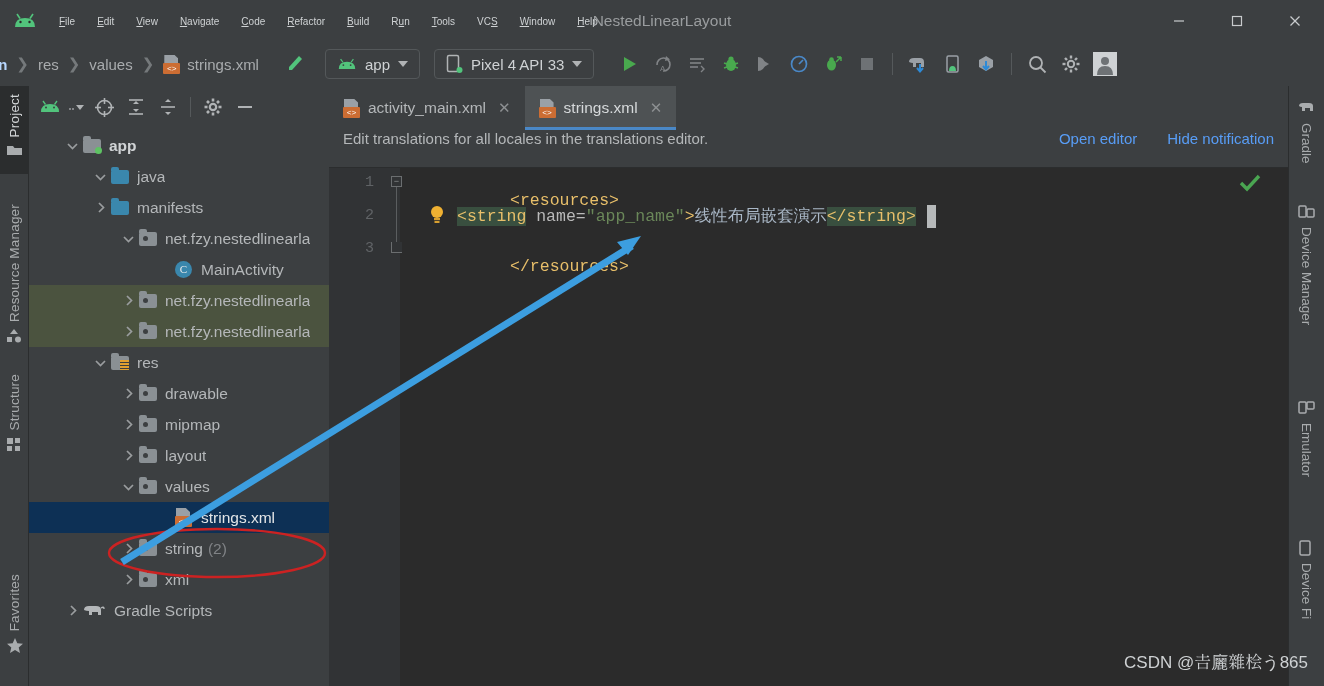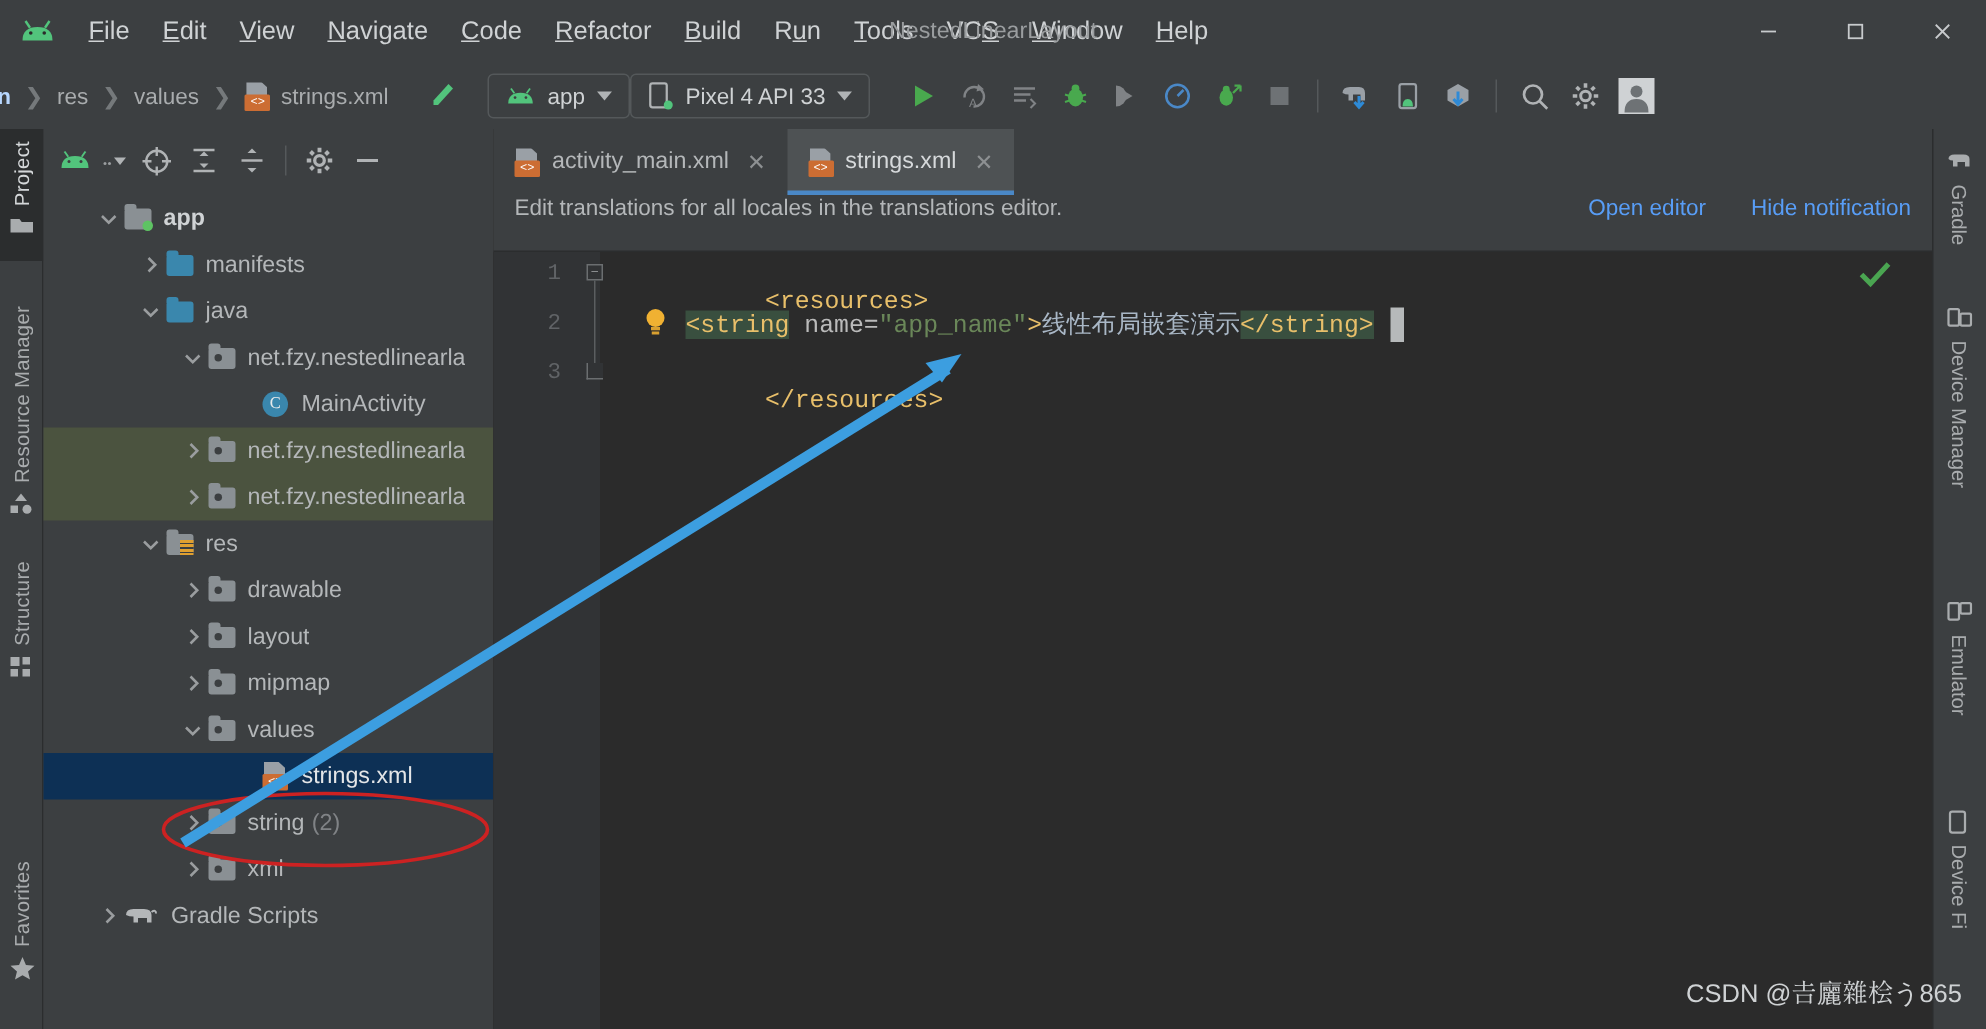--- a/index.html
+++ b/index.html
@@ -21,21 +21,21 @@
     position: absolute; left: 0; top: 0; width: 1324px; height: 42px;
     background: #3c3f41;
     display: flex; align-items: center;
   }
   .android-logo {
     width: 26px; height: 26px; margin-left: 12px; margin-right: 10px;
     display: flex; align-items: center; justify-content: center;
   }
   .menu-items { display: flex; align-items: center; }
   .menu-item {
-    font-size: 17px; color: #cfd2d4; padding: 4px 11px; cursor: default;
+    font-size: 10px; color: #cfd2d4; padding: 4px 11px; cursor: default;
     white-space: nowrap;
   }
   .menu-item .u { text-decoration: underline; }
   .win-title {
     position: absolute; left: 50%; transform: translateX(-50%);
     font-size: 15.5px; color: #9a9d9f; white-space: nowrap;
   }
   .win-buttons {
     position: absolute; right: 0; top: 0; height: 42px;
     display: flex; align-items: center;
@@ -312,21 +312,21 @@
         <path d="M2 12 Q2 4 11 4 Q20 4 20 12 Z" fill="#52c47c"></path>
         <circle cx="7" cy="7.6" r="1" fill="#3c3f41"></circle>
           <circle cx="15" cy="7.6" r="1" fill="#3c3f41"></circle>
         <line x1="4" y1="1" x2="6.5" y2="4.5" stroke="#52c47c" stroke-width="1.3"></line>
         <line x1="18" y1="1" x2="15.5" y2="4.5" stroke="#52c47c" stroke-width="1.3"></line>
       </svg>
       <span>app</span>
       <span class="caret"></span>
     </div>
 
-    <div class="device-config" style="">
+    <div class="device-config" style="margin-left:14px">
       <svg width="17" height="20" viewBox="0 0 17 20">
         <rect x="1.5" y="1.5" width="11" height="16" rx="1.5" fill="none" stroke="#b0b3b5" stroke-width="1.5"></rect>
         <circle cx="13.5" cy="16" r="3" fill="#52c47c"></circle>
       </svg>
       <span>Pixel 4 API 33</span>
       <span class="caret"></span>
     </div>
 
     <div style="display:flex;align-items:center;margin-left:18px;">
       <div class="tb-icon">
@@ -587,146 +587,146 @@
         <span class="tw-ico">
           <span style="position:relative" class="folder-gray">
               <span class="greendot"></span>
             </span>
         </span>
         <span class="tree-label" style="font-weight:bold;color:#d0d3d5">app</span>
       </div>
 
       <div class="tree-row" style="padding-left:64px">
         <span class="tw-arrow">
+          <svg width="11" height="8" viewBox="0 0 11 8">
+              <path d="M1 2 L5.5 6.5 L10 2" fill="none" stroke="#9a9d9f" stroke-width="1.7"></path>
+            </svg>
+        </span>
+        <span class="tw-ico">
+            <span class="folder-blue"></span>
+          </span>
+        <span class="tree-label">java</span>
+      </div>
+
+      <div class="tree-row" style="padding-left:64px">
+        <span class="tw-arrow">
           <svg width="8" height="11" viewBox="0 0 8 11">
               <path d="M2 1 L6.5 5.5 L2 10" fill="none" stroke="#9a9d9f" stroke-width="1.7"></path>
             </svg>
         </span>
         <span class="tw-ico">
             <span class="folder-blue"></span>
           </span>
         <span class="tree-label">manifests</span>
       </div>
 
-      <div class="tree-row" style="padding-left:64px">
+      <div class="tree-row" style="padding-left:92px">
         <span class="tw-arrow">
           <svg width="11" height="8" viewBox="0 0 11 8">
               <path d="M1 2 L5.5 6.5 L10 2" fill="none" stroke="#9a9d9f" stroke-width="1.7"></path>
             </svg>
         </span>
         <span class="tw-ico">
-            <span class="folder-blue"></span>
-          </span>
-        <span class="tree-label">java</span>
-      </div>
-
-      <div class="tree-row" style="padding-left:92px">
+            <span class="folder-gray">
+              <span class="dot"></span>
+            </span>
+          </span>
+        <span class="tree-label">net.fzy.nestedlinearla</span>
+      </div>
+
+      <div class="tree-row" style="padding-left:128px">
+        <span class="tw-arrow empty"></span>
+        <span class="tw-ico">
+            <span class="cls-ico">C</span>
+          </span>
+        <span class="tree-label">MainActivity</span>
+      </div>
+
+      <div class="tree-row hl" style="padding-left:92px">
+        <span class="tw-arrow">
+          <svg width="8" height="11" viewBox="0 0 8 11">
+              <path d="M2 1 L6.5 5.5 L2 10" fill="none" stroke="#9a9d9f" stroke-width="1.7"></path>
+            </svg>
+        </span>
+        <span class="tw-ico">
+            <span class="folder-gray">
+              <span class="dot"></span>
+            </span>
+          </span>
+        <span class="tree-label">net.fzy.nestedlinearla</span>
+      </div>
+
+      <div class="tree-row hl" style="padding-left:92px">
+        <span class="tw-arrow">
+          <svg width="8" height="11" viewBox="0 0 8 11">
+              <path d="M2 1 L6.5 5.5 L2 10" fill="none" stroke="#9a9d9f" stroke-width="1.7"></path>
+            </svg>
+        </span>
+        <span class="tw-ico">
+            <span class="folder-gray">
+              <span class="dot"></span>
+            </span>
+          </span>
+        <span class="tree-label">net.fzy.nestedlinearla</span>
+      </div>
+
+      <div class="tree-row" style="padding-left:64px">
         <span class="tw-arrow">
           <svg width="11" height="8" viewBox="0 0 11 8">
               <path d="M1 2 L5.5 6.5 L10 2" fill="none" stroke="#9a9d9f" stroke-width="1.7"></path>
             </svg>
         </span>
         <span class="tw-ico">
+          <span class="folder-gray" style="position:relative">
+            <span style="position:absolute;right:0;bottom:0;width:9px;height:10px;background:repeating-linear-gradient(#e0a030 0 2px,#3c3f41 2px 3px);"></span>
+          </span>
+        </span>
+        <span class="tree-label">res</span>
+      </div>
+
+      <div class="tree-row" style="padding-left:92px">
+        <span class="tw-arrow">
+          <svg width="8" height="11" viewBox="0 0 8 11">
+              <path d="M2 1 L6.5 5.5 L2 10" fill="none" stroke="#9a9d9f" stroke-width="1.7"></path>
+            </svg>
+        </span>
+        <span class="tw-ico">
             <span class="folder-gray">
               <span class="dot"></span>
             </span>
           </span>
-        <span class="tree-label">net.fzy.nestedlinearla</span>
-      </div>
-
-      <div class="tree-row" style="padding-left:128px">
-        <span class="tw-arrow empty"></span>
-        <span class="tw-ico">
-            <span class="cls-ico">C</span>
-          </span>
-        <span class="tree-label">MainActivity</span>
-      </div>
-
-      <div class="tree-row hl" style="padding-left:92px">
+        <span class="tree-label">drawable</span>
+      </div>
+
+      <div class="tree-row" style="padding-left:92px">
         <span class="tw-arrow">
           <svg width="8" height="11" viewBox="0 0 8 11">
               <path d="M2 1 L6.5 5.5 L2 10" fill="none" stroke="#9a9d9f" stroke-width="1.7"></path>
             </svg>
         </span>
         <span class="tw-ico">
             <span class="folder-gray">
               <span class="dot"></span>
             </span>
           </span>
-        <span class="tree-label">net.fzy.nestedlinearla</span>
-      </div>
-
-      <div class="tree-row hl" style="padding-left:92px">
+        <span class="tree-label">mipmap</span>
+      </div>
+
+      <div class="tree-row" style="padding-left:92px">
         <span class="tw-arrow">
           <svg width="8" height="11" viewBox="0 0 8 11">
               <path d="M2 1 L6.5 5.5 L2 10" fill="none" stroke="#9a9d9f" stroke-width="1.7"></path>
             </svg>
         </span>
         <span class="tw-ico">
             <span class="folder-gray">
               <span class="dot"></span>
             </span>
           </span>
-        <span class="tree-label">net.fzy.nestedlinearla</span>
-      </div>
-
-      <div class="tree-row" style="padding-left:64px">
-        <span class="tw-arrow">
-          <svg width="11" height="8" viewBox="0 0 11 8">
-              <path d="M1 2 L5.5 6.5 L10 2" fill="none" stroke="#9a9d9f" stroke-width="1.7"></path>
-            </svg>
-        </span>
-        <span class="tw-ico">
-          <span class="folder-gray" style="position:relative">
-            <span style="position:absolute;right:0;bottom:0;width:9px;height:10px;background:repeating-linear-gradient(#e0a030 0 2px,#3c3f41 2px 3px);"></span>
-          </span>
-        </span>
-        <span class="tree-label">res</span>
-      </div>
-
-      <div class="tree-row" style="padding-left:92px">
-        <span class="tw-arrow">
-          <svg width="8" height="11" viewBox="0 0 8 11">
-              <path d="M2 1 L6.5 5.5 L2 10" fill="none" stroke="#9a9d9f" stroke-width="1.7"></path>
-            </svg>
-        </span>
-        <span class="tw-ico">
-            <span class="folder-gray">
-              <span class="dot"></span>
-            </span>
-          </span>
-        <span class="tree-label">drawable</span>
-      </div>
-
-      <div class="tree-row" style="padding-left:92px">
-        <span class="tw-arrow">
-          <svg width="8" height="11" viewBox="0 0 8 11">
-              <path d="M2 1 L6.5 5.5 L2 10" fill="none" stroke="#9a9d9f" stroke-width="1.7"></path>
-            </svg>
-        </span>
-        <span class="tw-ico">
-            <span class="folder-gray">
-              <span class="dot"></span>
-            </span>
-          </span>
         <span class="tree-label">layout</span>
-      </div>
-
-      <div class="tree-row" style="padding-left:92px">
-        <span class="tw-arrow">
-          <svg width="8" height="11" viewBox="0 0 8 11">
-              <path d="M2 1 L6.5 5.5 L2 10" fill="none" stroke="#9a9d9f" stroke-width="1.7"></path>
-            </svg>
-        </span>
-        <span class="tw-ico">
-            <span class="folder-gray">
-              <span class="dot"></span>
-            </span>
-          </span>
-        <span class="tree-label">mipmap</span>
       </div>
 
       <div class="tree-row" style="padding-left:92px">
         <span class="tw-arrow">
           <svg width="11" height="8" viewBox="0 0 11 8">
               <path d="M1 2 L5.5 6.5 L10 2" fill="none" stroke="#9a9d9f" stroke-width="1.7"></path>
             </svg>
         </span>
         <span class="tw-ico">
             <span class="folder-gray">

